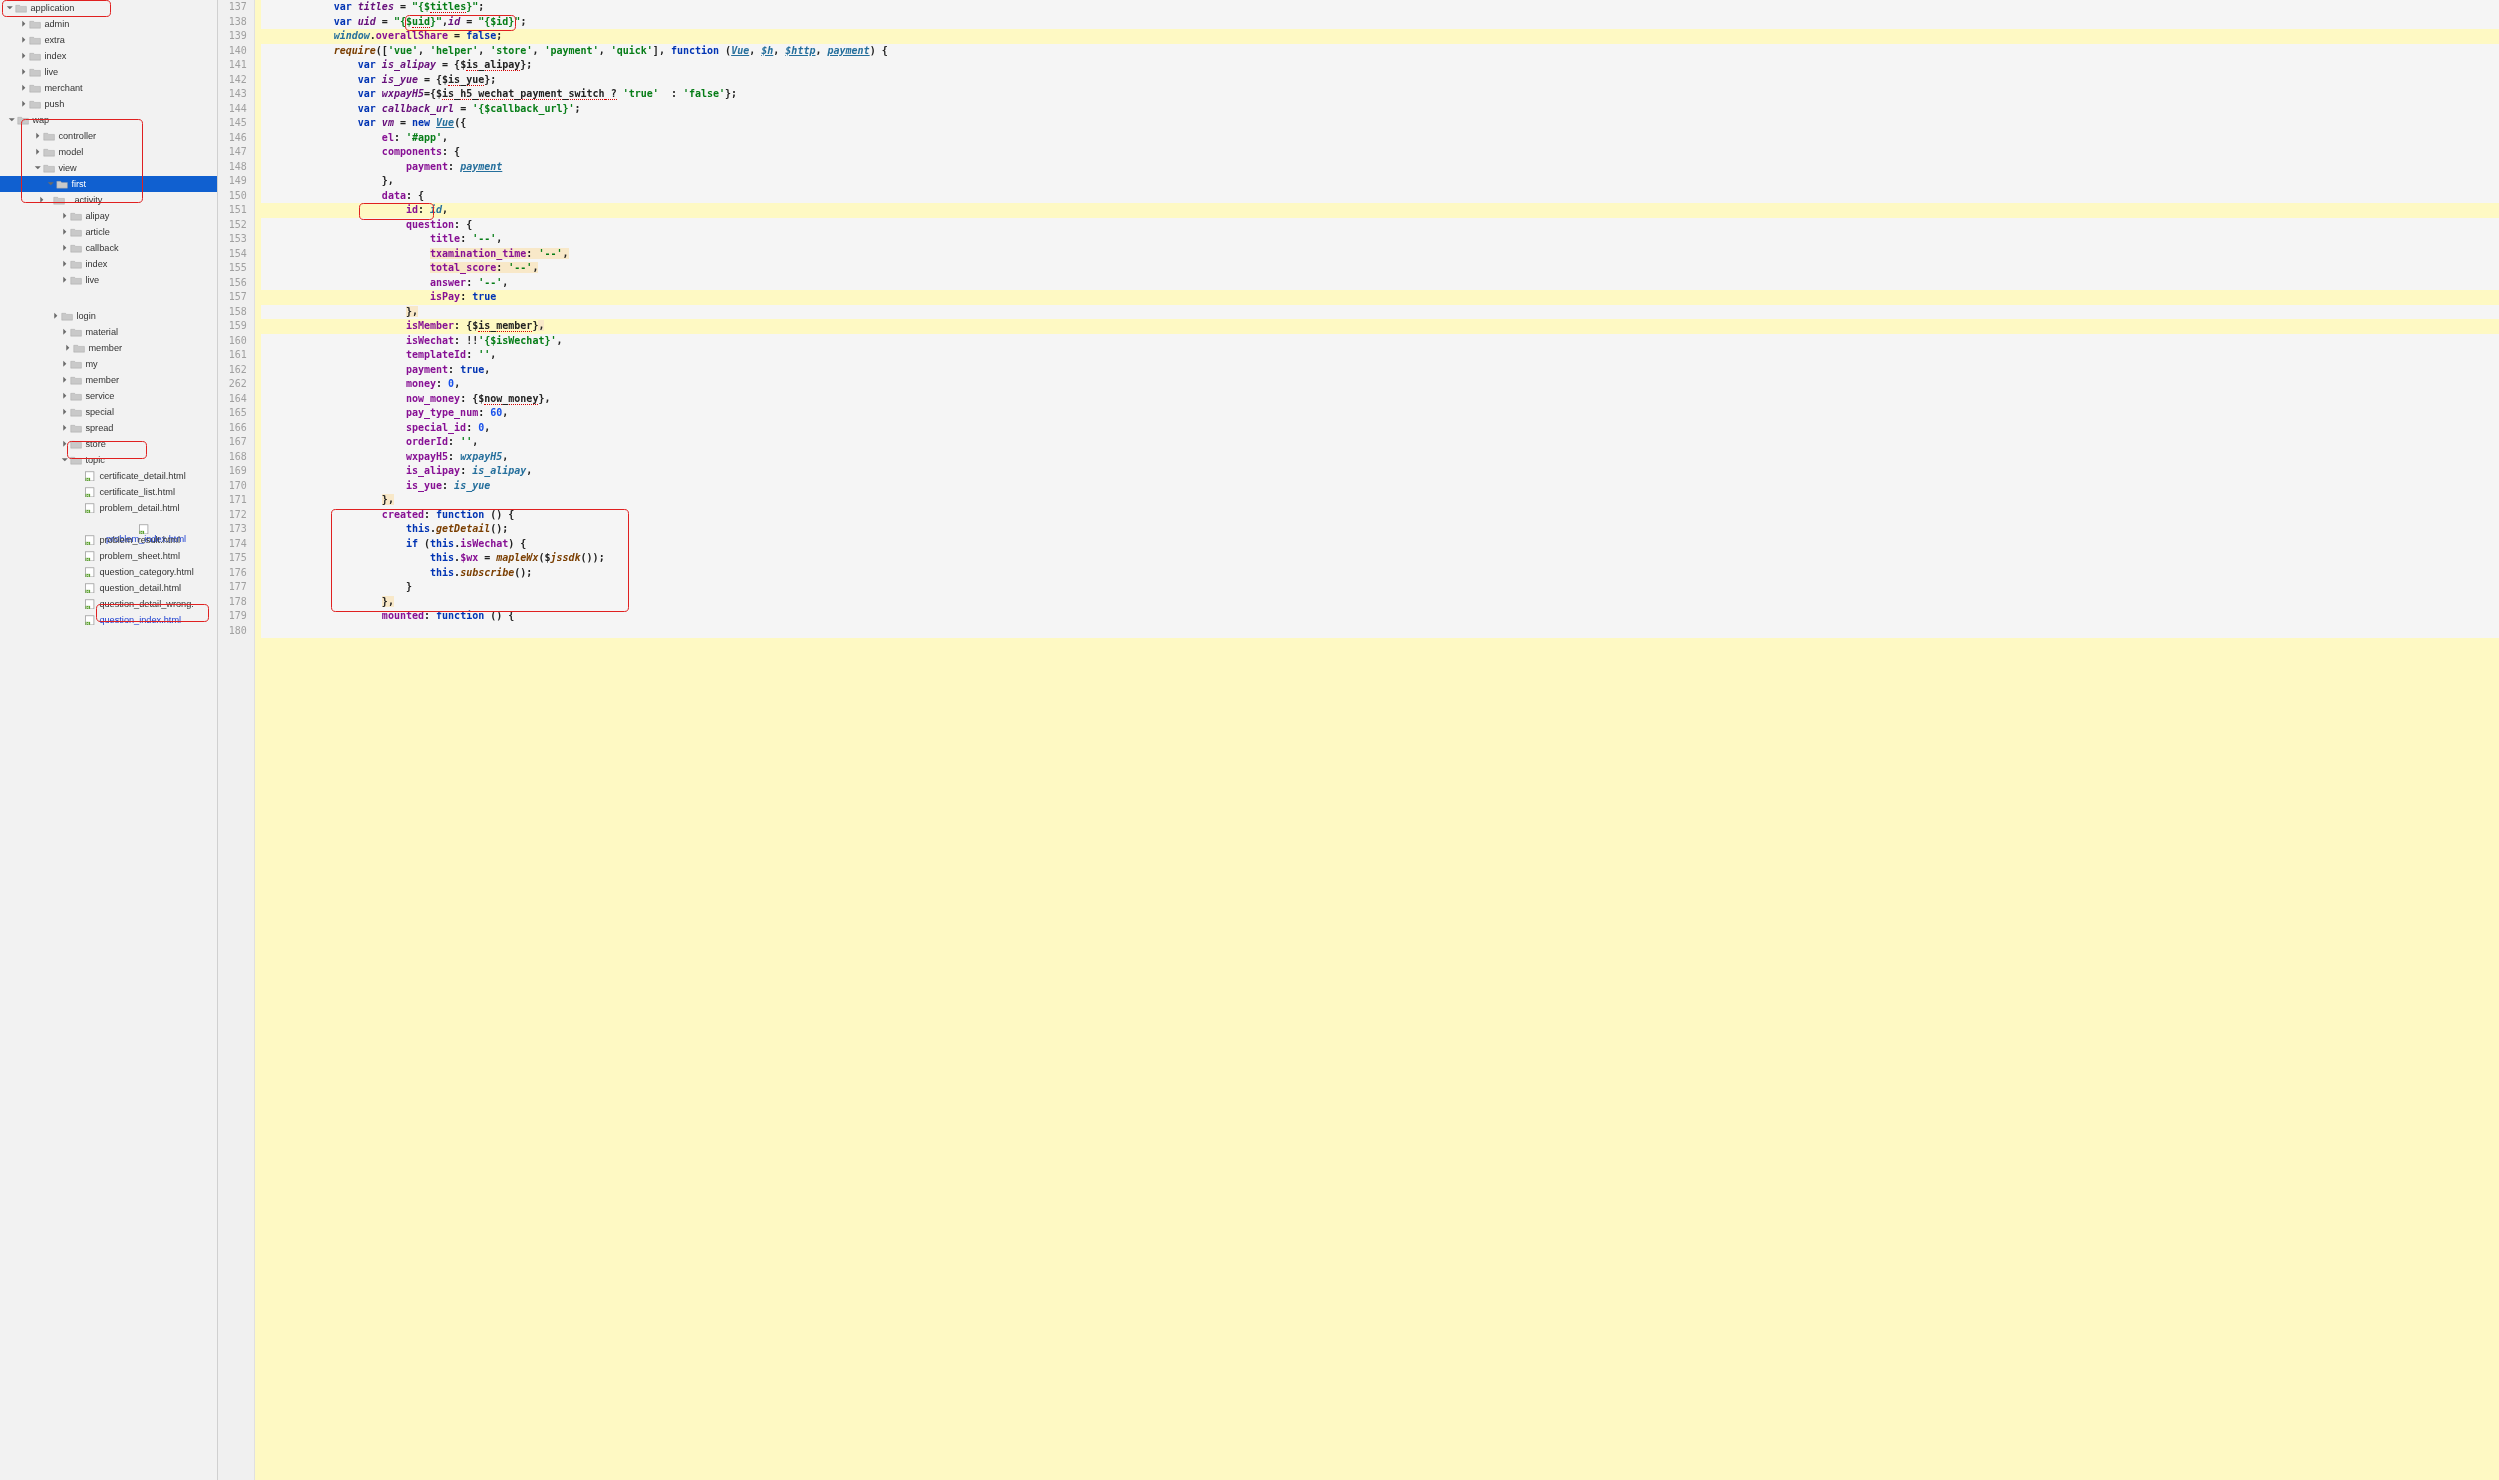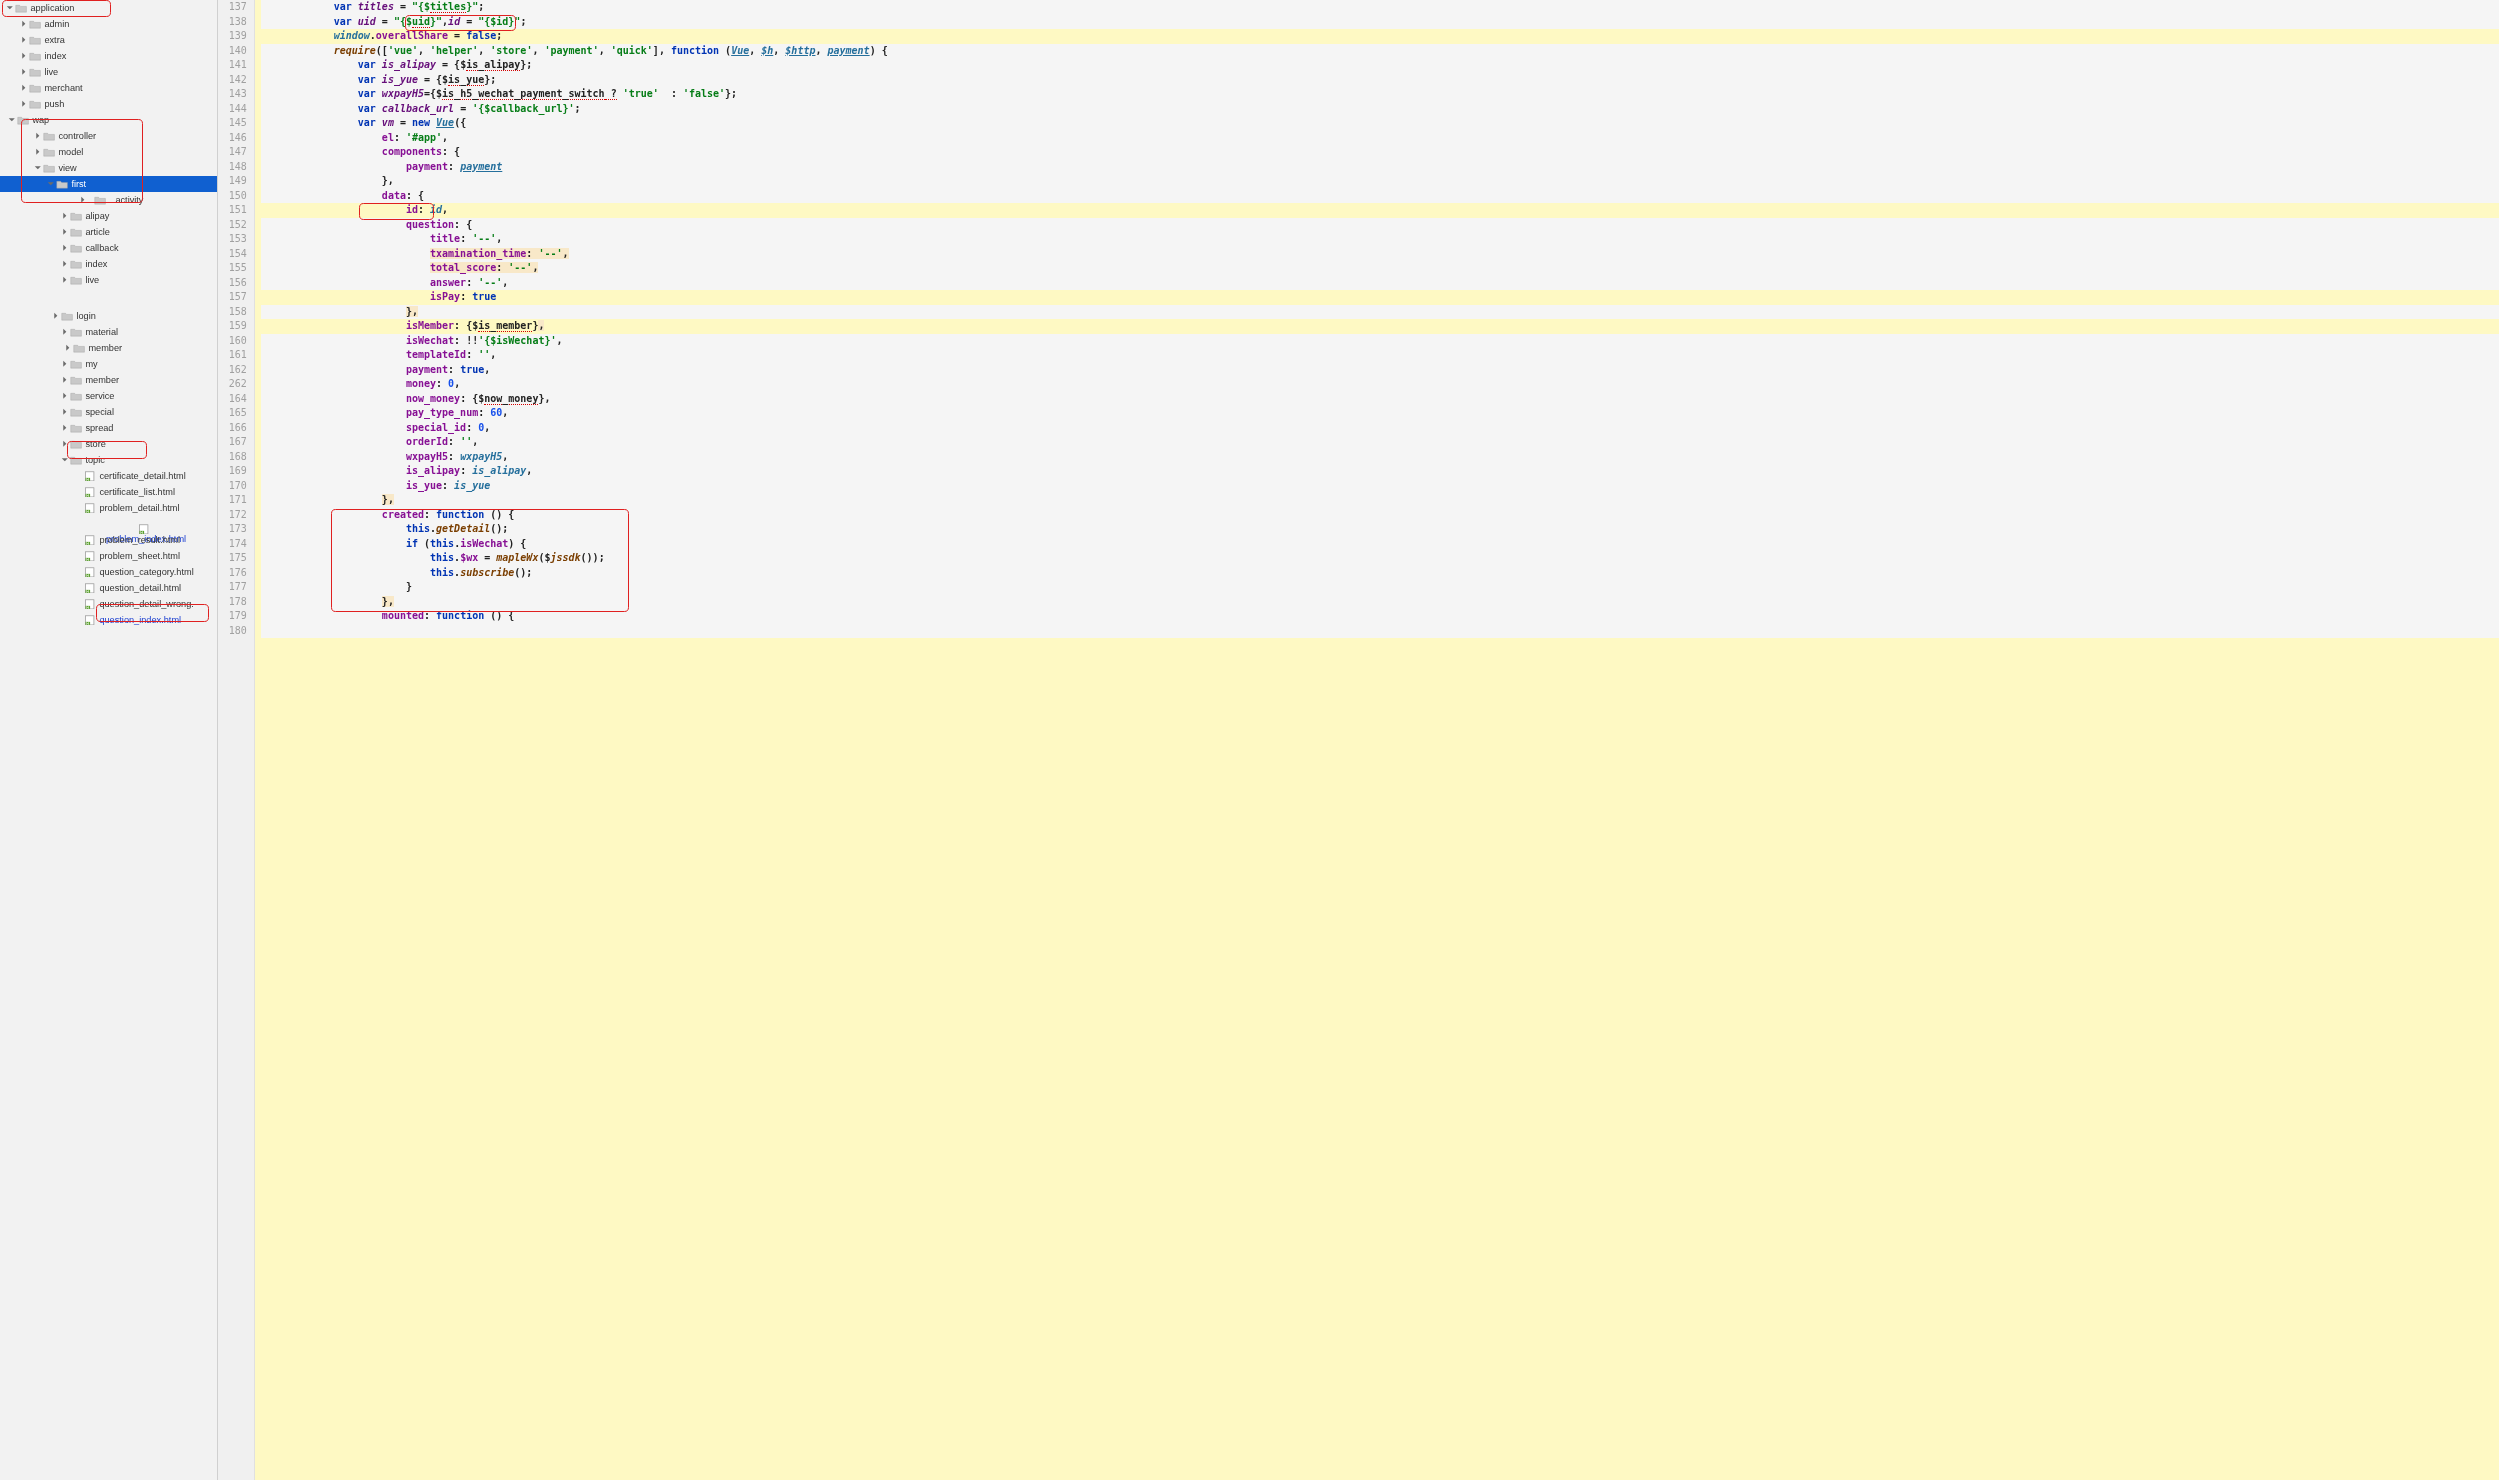--- a/index.html
+++ b/index.html
@@ -261,21 +261,21 @@
           <path d="M1 3 L5 7 L9 3 Z" fill="#6b6b6b"></path>
         </svg>
       </span>
       <span class="folder-icon">
         <svg width="12.2" height="10.7" viewBox="0 0 16 14">
           <path d="M1 3 h5 l1.5 1.5 H15 V12 H1 Z" fill="#c9c9c9" stroke="#9a9a9a" stroke-width="0.5"></path>
         </svg>
       </span>
       <span class="tree-label">first</span>
     </div>
-    <div class="tree-item" style="padding-left: 79px; gap: 6px;">
+    <div class="tree-item" style="padding-left: 38px; gap: 6px;">
       <span class="tree-arrow">
         <svg width="7.6" height="7.6" viewBox="0 0 10 10">
           <path d="M3 1 L7 5 L3 9 Z" fill="#6b6b6b"></path>
         </svg>
       </span>
       <span class="folder-icon">
         <svg width="12.2" height="10.7" viewBox="0 0 16 14">
           <path d="M1 3 h5 l1.5 1.5 H15 V12 H1 Z" fill="#c9c9c9" stroke="#9a9a9a" stroke-width="0.5"></path>
         </svg>
       </span>

